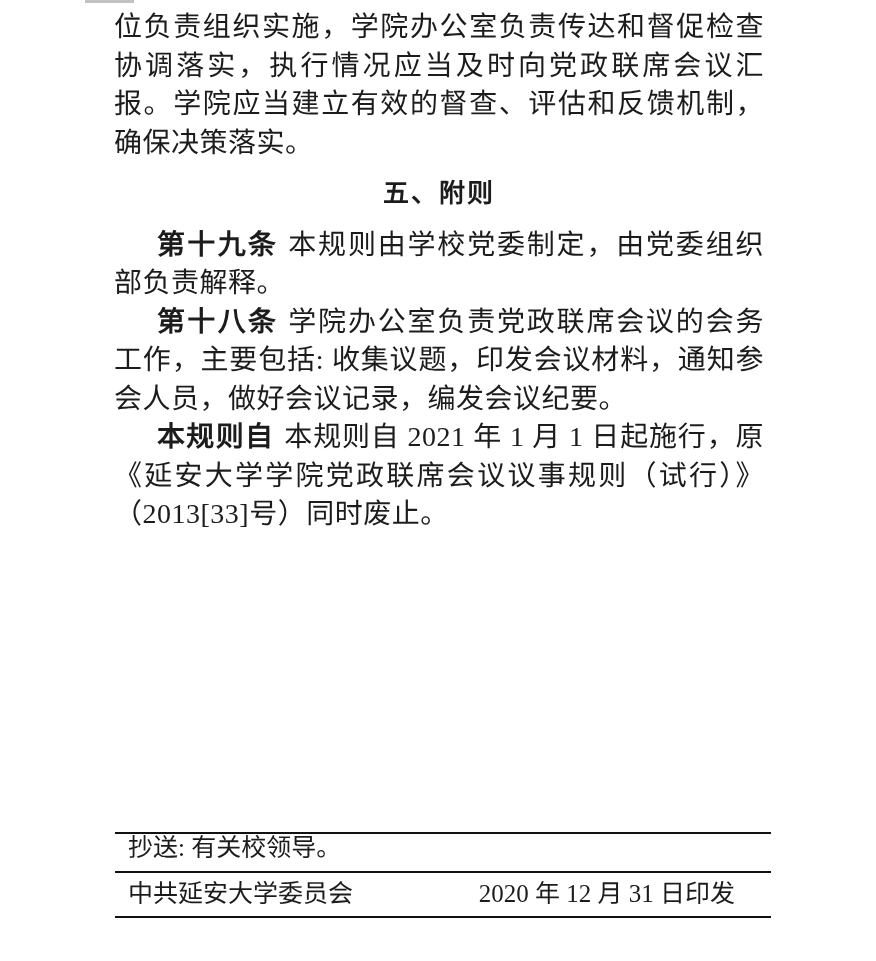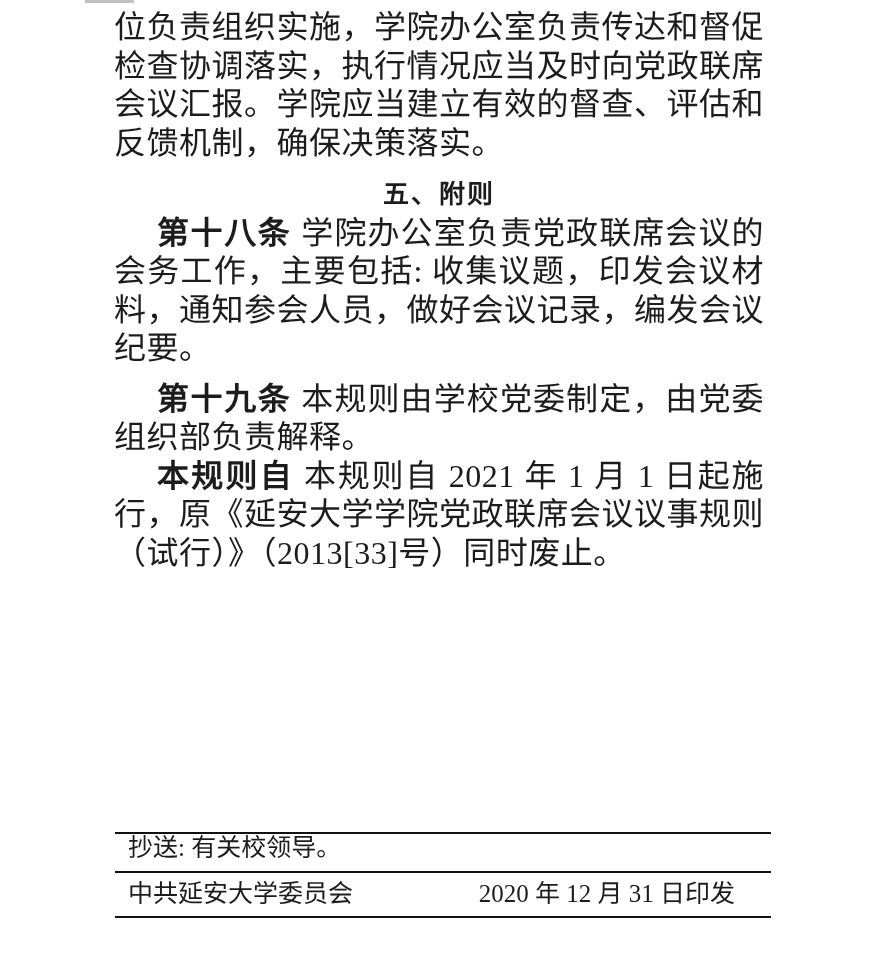--- a/index.html
+++ b/index.html
@@ -26,40 +26,40 @@
     background: #c2c2c2;
   }
   .doc {
     position: absolute;
     left: 114px;
     top: 8px;
     width: 650px;
   }
   .body-para {
     margin: 0;
-    font-size: 32px;
+    font-size: 28px;
     line-height: 38.5px;
     text-align: justify;
     letter-spacing: 0.5px;
   }
   .indent { text-indent: 43px; }
   .mt7  { margin-top: 7px; }
   .mt12 { margin-top: 12px; }
   .art-num {
     font-weight: bold;
     font-family: "Liberation Sans", "DejaVu Sans", sans-serif;
     margin-right: 10px;
     letter-spacing: 1px;
   }
   .section-heading {
     margin: 13px 0 0 0;
     font-size: 26px;
     line-height: 38.5px;
     font-weight: bold;
-    font-family: Liberation Sans, sans-serif;
+    font-family: Liberation Serif, serif;
     text-align: center;
     letter-spacing: 2px;
   }
   .footer {
     position: absolute;
     left: 115px;
     top: 832px;
     width: 656px;
     font-size: 25px;
     line-height: 28px;
@@ -84,23 +84,23 @@
 
   <div class="edge-artifact"></div>
 
   <div class="doc">
 
     <p class="body-para">位负责组织实施，学院办公室负责传达和督促检查协调落实，执行情况应当及时向党政联席会议汇报。学院应当建立有效的督查、评估和反馈机制，确保决策落实。</p>
 
 
     <h2 class="section-heading">五、附则</h2>
 
+    <p class="body-para indent mt12"><b class="art-num">第十九条</b><span>本规则由学校党委制定，由党委组织部负责解释。</span></p>
+
     <p class="body-para indent"><b class="art-num">第十八条</b><span>学院办公室负责党政联席会议的会务工作，主要包括: 收集议题，印发会议材料，通知参会人员，做好会议记录，编发会议纪要。</span></p>
-
-    <p class="body-para indent mt12"><b class="art-num">第十九条</b><span>本规则由学校党委制定，由党委组织部负责解释。</span></p>
 
     <p class="body-para indent"><b class="art-num">本规则自</b><span>本规则自 2021 年 1 月 1 日起施行，原《延安大学学院党政联席会议议事规则（试行）》（2013[33]号）同时废止。</span></p>
 
   </div>
 
   <div class="footer">
     <div class="footer-row-copy">
       <span>抄送: 有关校领导。</span>
     </div>
     <div class="footer-row-issuer">

